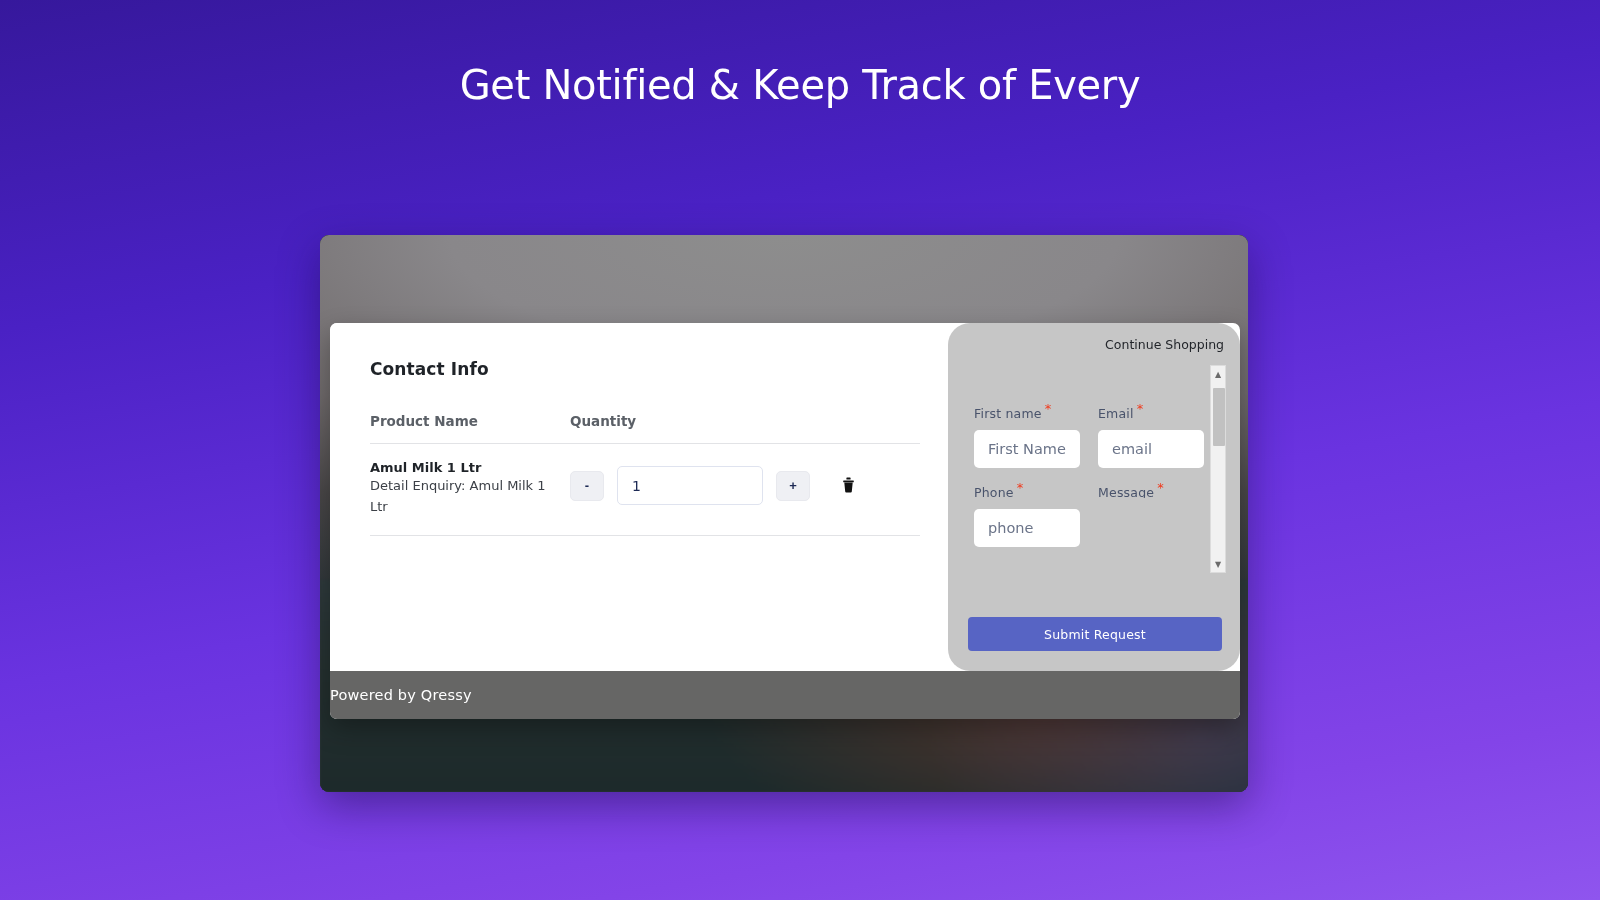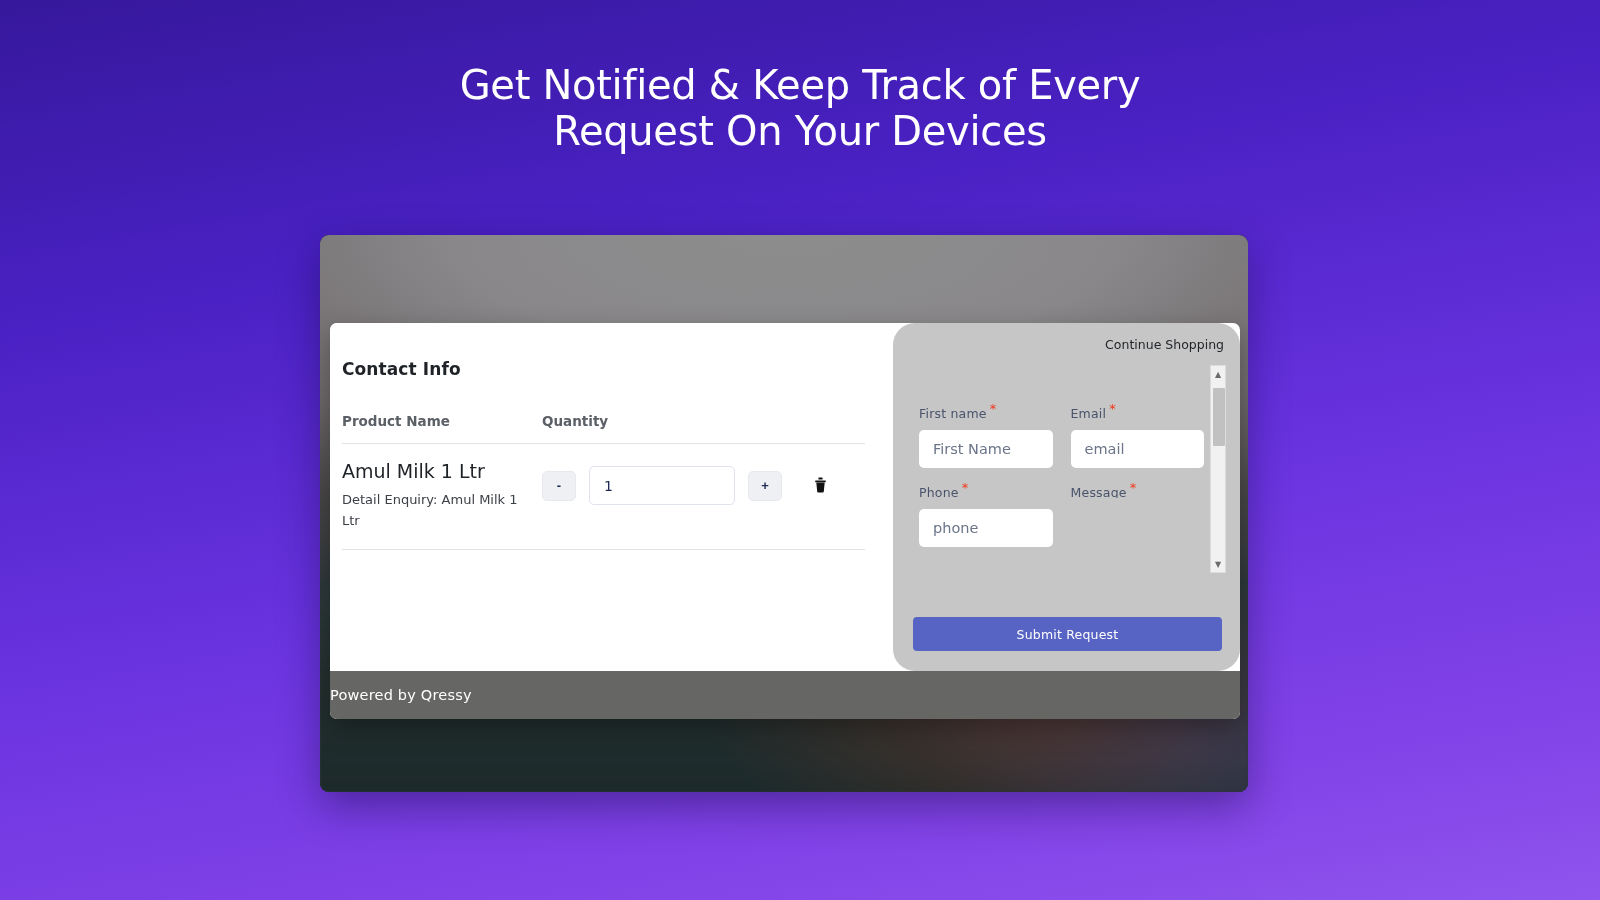--- a/index.html
+++ b/index.html
@@ -65,23 +65,23 @@
     overflow: hidden;
     box-shadow: 0 10px 26px rgba(0,0,0,.30);
     display: flex;
     flex-direction: column;
     background: #ffffff;
   }
   .modal-body { display: flex; height: 348px; }
 
   
   .cart-pane {
-    width: 563px;
+    width: 618px;
     background: #ffffff;
-    padding: 36px 28px 0 12px;
+    padding: 36px 28px 0 40px;
   }
   .cart-title {
     font-size: 17px;
     font-weight: 700;
     color: #1f2328;
     letter-spacing: .1px;
     margin-bottom: 34px;
   }
   table.cart-table { width: 100%; border-collapse: collapse; }
   table.cart-table th {
@@ -92,24 +92,23 @@
     padding: 0 0 14px 0;
     border-bottom: 1px solid #e2e3e6;
   }
   table.cart-table th.col-name { width: 200px; }
   table.cart-table td {
     padding: 16px 0 18px 0;
     border-bottom: 1px solid #e2e3e6;
     vertical-align: top;
   }
   .prod-name {
-    font-size: 19px;
-    font-weight: 400;
+    font-size: 13px;
+    font-weight: 700;
     color: #1f2328;
-    margin-bottom: 7px;
   }
   .prod-detail {
     font-size: 13px;
     color: #3c4047;
     line-height: 1.62;
     max-width: 182px;
     font-weight: 400;
   }
   .qty-cell { padding-left: 0 !important; }
   .qty-row { display: flex; align-items: center; gap: 13px; padding-top: 6px; }
@@ -247,21 +246,20 @@
     font-size: 14.5px;
     letter-spacing: .2px;
   }
 </style>
 </head>
 <body>
 
 <div class="hero">
   <h1>
     <span>Get Notified &amp; Keep Track of Every</span><br>
-    <span>Request On Your Devices</span>
   </h1>
 </div>
 
 <div class="embed-frame">
   <div class="backdrop"></div>
   <div class="backdrop-lower"></div>
 
   <div class="modal">
     <div class="modal-body">
 

